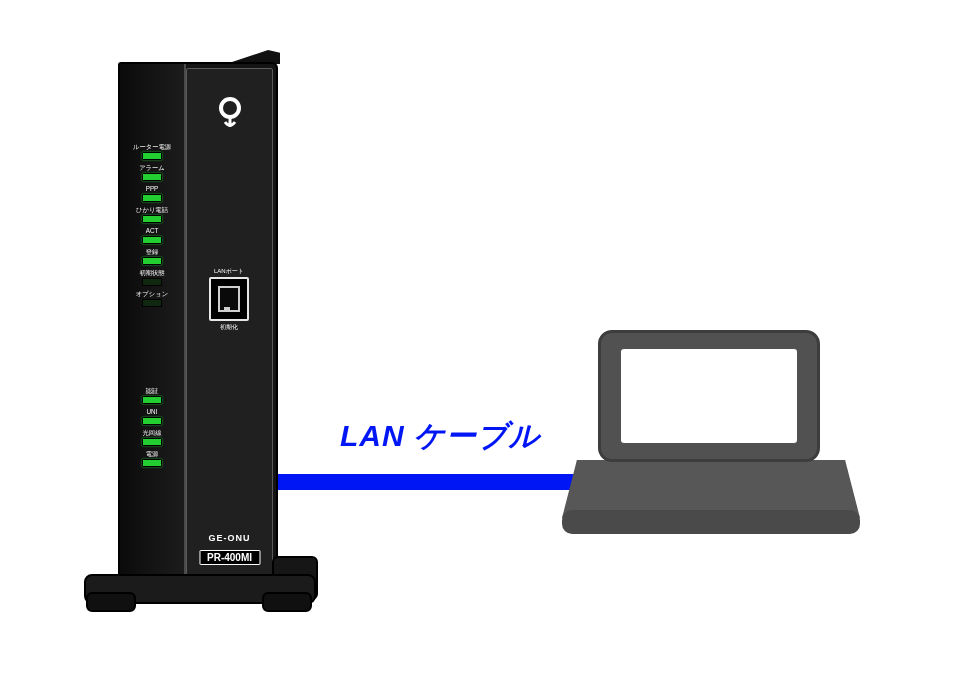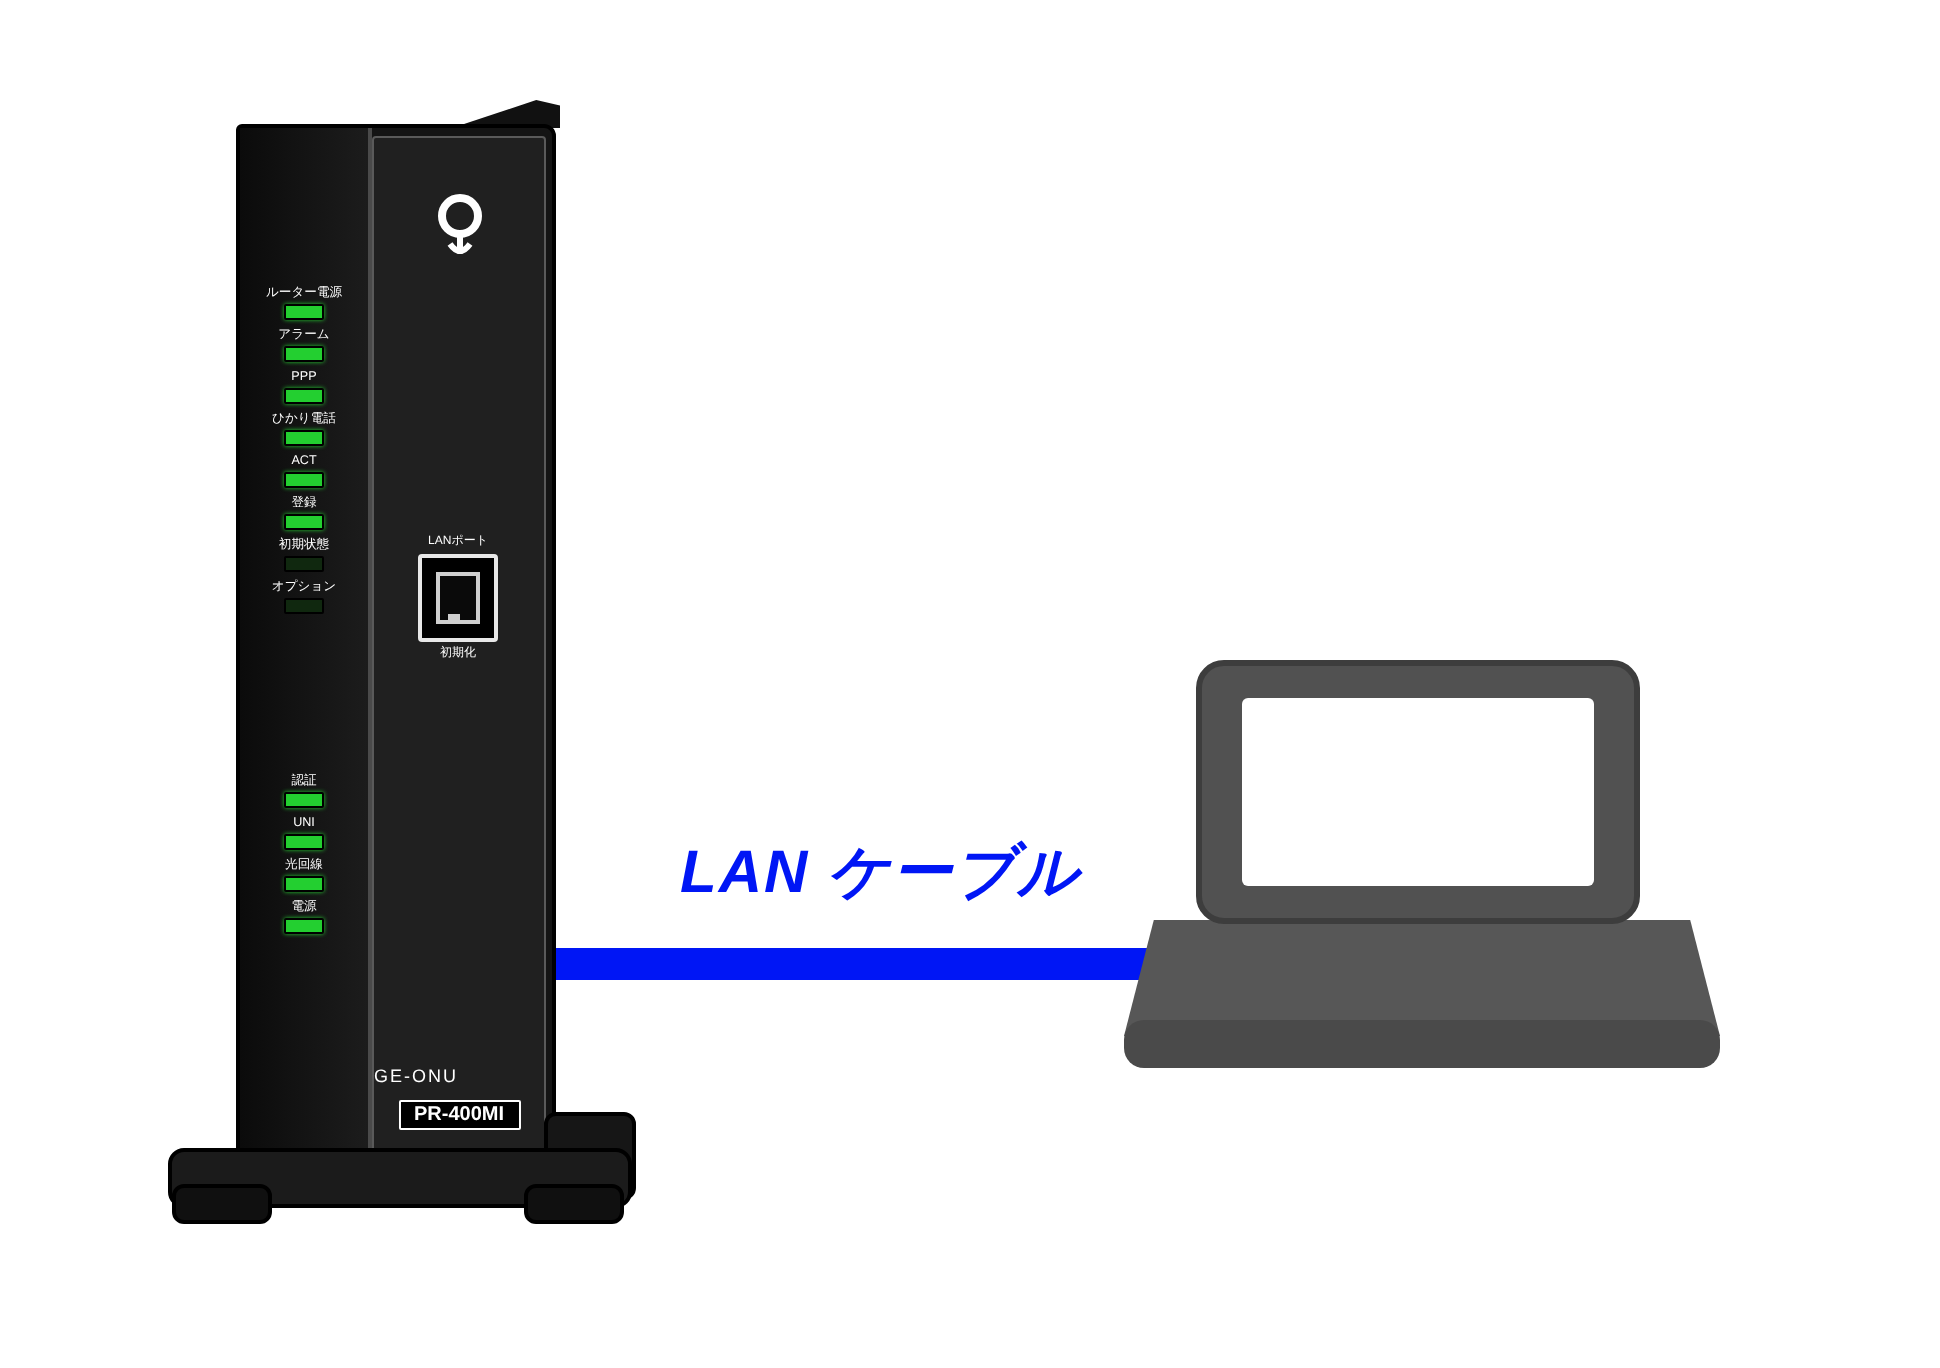--- a/index.html
+++ b/index.html
@@ -57,22 +57,22 @@
   .port-jack{
     position:absolute;left:7px;top:7px;width:18px;height:22px;
     border:2px solid #cfcfcf;background:#0a0a0a;
   }
   .port-jack:after{
     content:"";position:absolute;left:4px;bottom:-2px;width:6px;height:5px;
     background:#cfcfcf;
   }
   
   .model-name{
-    position:absolute;left:0;right:0;bottom:34px;text-align:left;
-    color:#fff;font-size:9px;letter-spacing:1px;
+    position:absolute;left:0;right:0;bottom:34px;text-align:center;
+    color:#fff;font-size:9px;letter-spacing:1px;font-weight:bold;
   }
   .model-badge{
     position:absolute;left:50%;bottom:12px;transform:translateX(-50%);
     border:1px solid #fff;background:#000;color:#fff;
     font-size:10px;font-weight:bold;padding:1px 7px;white-space:nowrap;
     border-radius:1px;
   }
   
   .onu-rear-foot{
     position:absolute;left:272px;top:556px;width:42px;height:40px;

